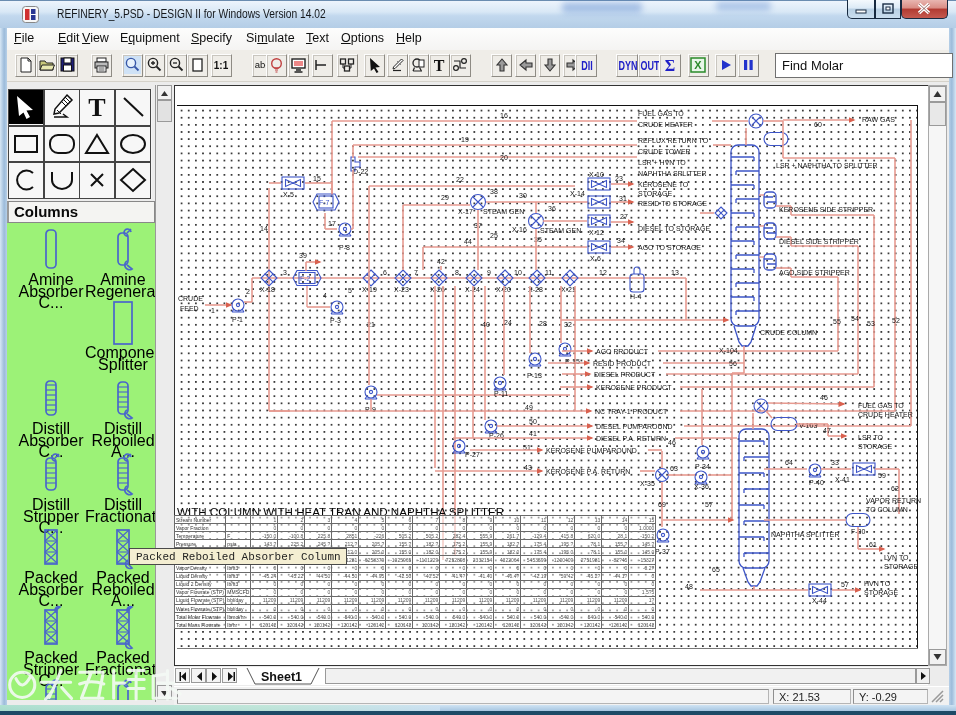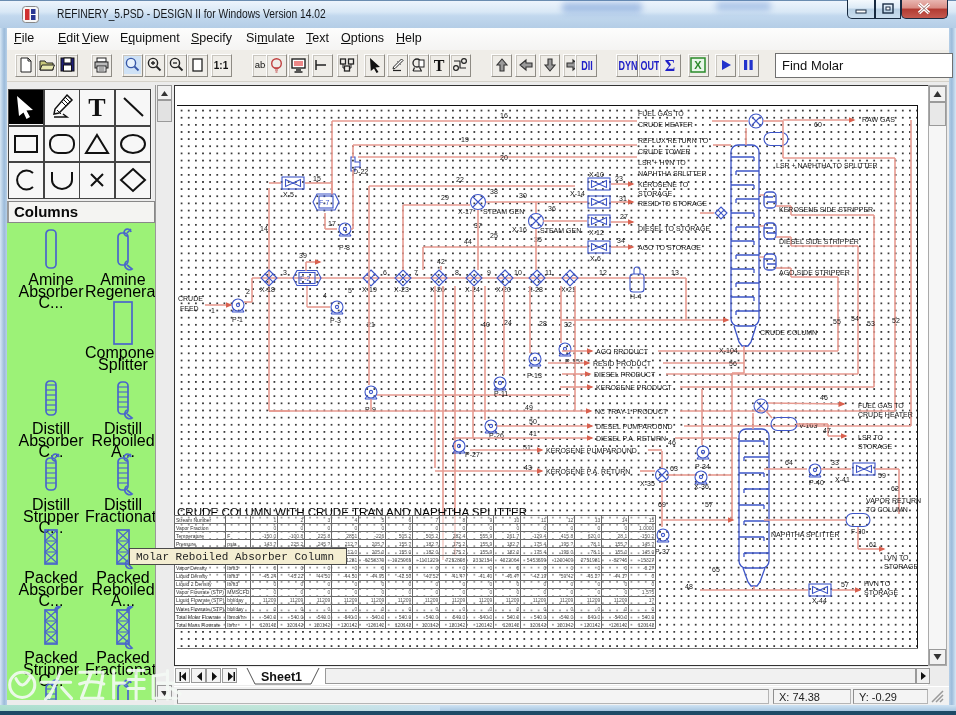--- a/index.html
+++ b/index.html
@@ -939,21 +939,21 @@
 <g class="eq">
       <circle cx="489" cy="450" r="6"></circle>
       <circle cx="489" cy="450" r="1.6"></circle>
       <path d="M483 457L495 457M485 454L483 457M493 454L495 457"></path>
     </g>
 <text x="481.0" y="469.0" font-size="7" class="lb" text-anchor="start">P-37</text>
 <line x1="489.0" y1="435.0" x2="559.0" y2="435.0" class="st" marker-end="url(#ar)"></line>
 <line x1="534.0" y1="390.0" x2="558.0" y2="390.0" class="st"></line>
 <line x1="494.0" y1="390.0" x2="521.0" y2="390.0" class="st"></line>
   </svg>
-<div class="abs" id="sheethdr">CRUDE COLUMN WITH CRUDE TRAN AND NAPHTHA SPLITTER</div>
+<div class="abs" id="sheethdr">WITH COLUMN WITH HEAT TRAN AND NAPHTHA SPLITTER</div>
 <table class="abs" id="stable">
     <colgroup>
       <col style="width:45px">
       <col style="width:20px">
       <col style="width:27px">
       <col style="width:27px">
       <col style="width:27px">
       <col style="width:27px">
       <col style="width:27px">
       <col style="width:27px">
@@ -1267,27 +1267,27 @@
     <div class="sbtn" style="left:151px;top:1px;width:14px;height:15px;background:#f4f4f4"><svg width="12" height="15">
         <path d="M8 4 L4 7.5 L8 11 Z" fill="#111"></path>
       </svg></div>
   </div>
 <div class="abs" id="hscrolltrack"></div>
 <div class="sbtn abs" style="left:916px;top:668px;width:14px;height:16px"><svg width="12" height="14">
       <path d="M4 3 L9 7 L4 11 Z" fill="#111"></path>
     </svg></div>
 <div class="abs" id="statusbar">
 <div class="sbox" style="left:3px;width:592px"></div>
-<div class="sbox" style="left:599px;width:78px">X: 74.38</div>
+<div class="sbox" style="left:599px;width:78px">X: 21.53</div>
 <div class="sbox" style="left:679px;width:75px">Y: -0.29</div>
 <svg class="abs" style="left:757px;top:3px" width="13" height="13">
       <path d="M12 1 L1 12 M12 5 L5 12 M12 9 L9 12" stroke="#999" stroke-width="1.5"></path>
     </svg>
 </div>
-<div class="abs" id="tooltip">Molar Reboiled Absorber Column</div>
+<div class="abs" id="tooltip">Packed Reboiled Absorber Column</div>
 <svg class="abs" id="wmark" width="270" height="52" viewBox="0 0 300 58">
 <g stroke="#f4faf5" stroke-width="3.4" fill="none" opacity="0.9" stroke-linecap="round">
 <circle cx="22" cy="30" r="14"></circle>
 <path d="M15 23 Q22 38 31 21"></path>
 <path d="M52 44 Q60 28 65 14 M43 27 L76 27 M48 46 Q53 41 56 36 M66 33 Q71 39 77 45"></path>
 <path d="M86 16 L112 16 M99 16 L88 45 M86 29 Q99 24 113 29 M112 18 L107 45 M89 45 L112 45"></path>
 <path d="M124 14 L124 45 M124 28 L136 28 M140 14 L158 14 M140 24 L158 24 M140 34 L158 34 M149 14 L149 46"></path>
 <path d="M168 20 L168 45 M168 20 L181 18 M173 28 L191 28 M184 14 L184 46 M168 45 L194 45 M188 34 L198 40"></path>
 </g>
   </svg>

